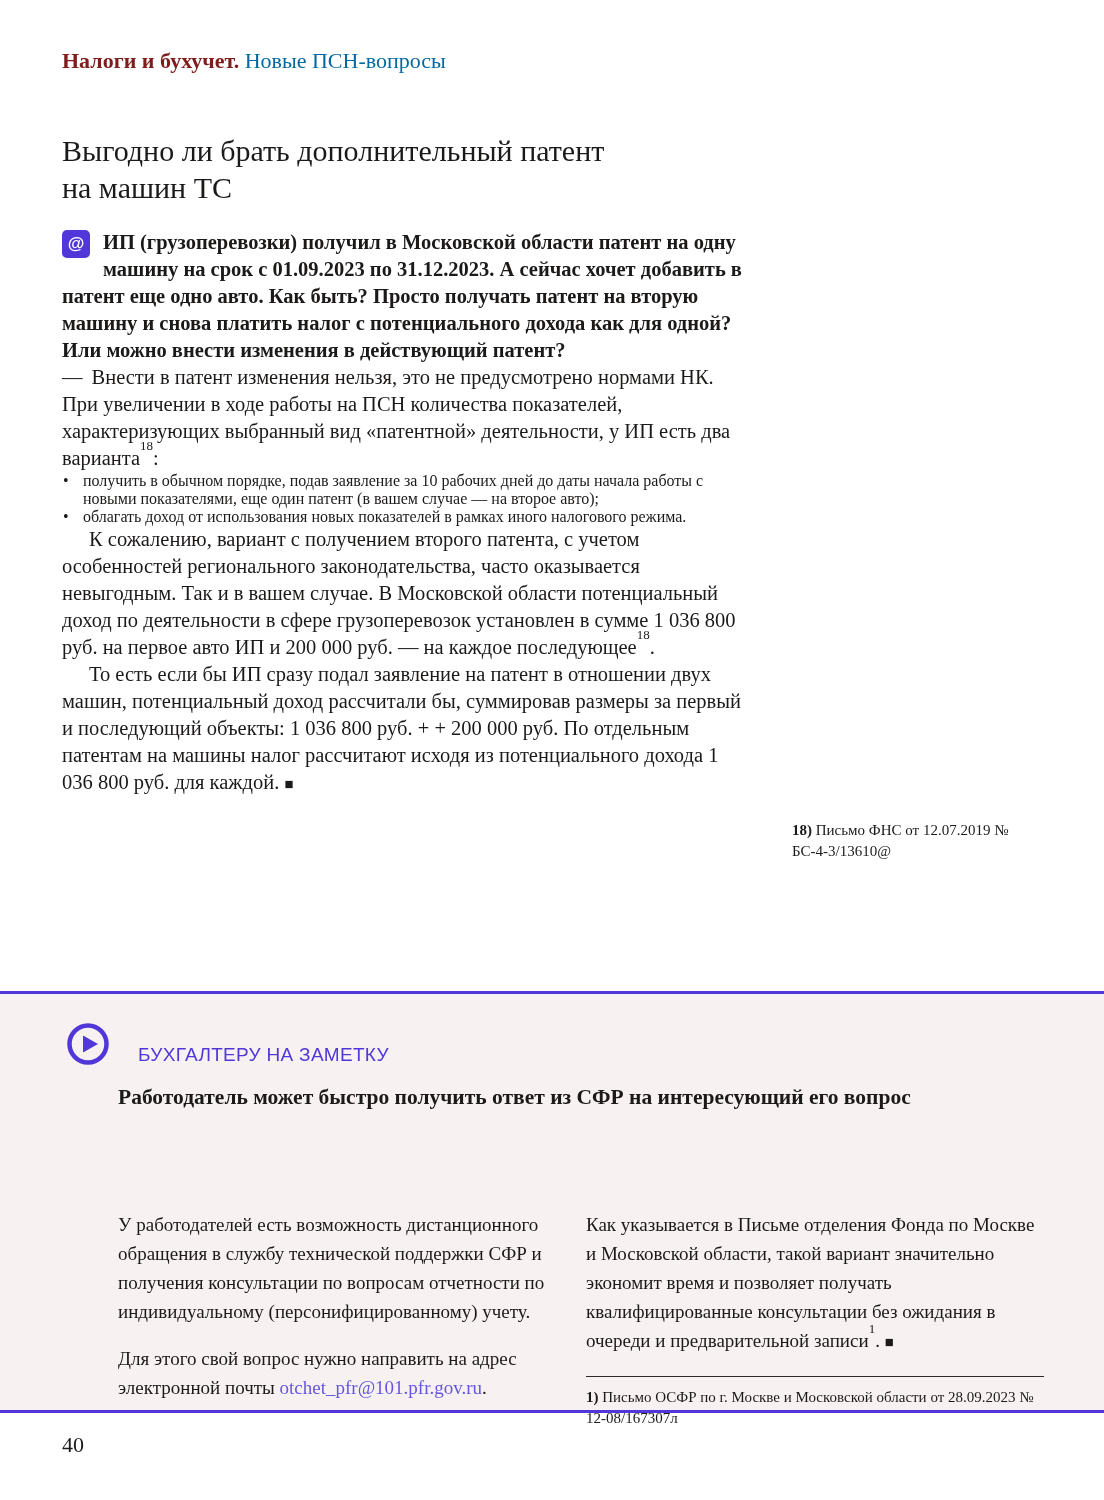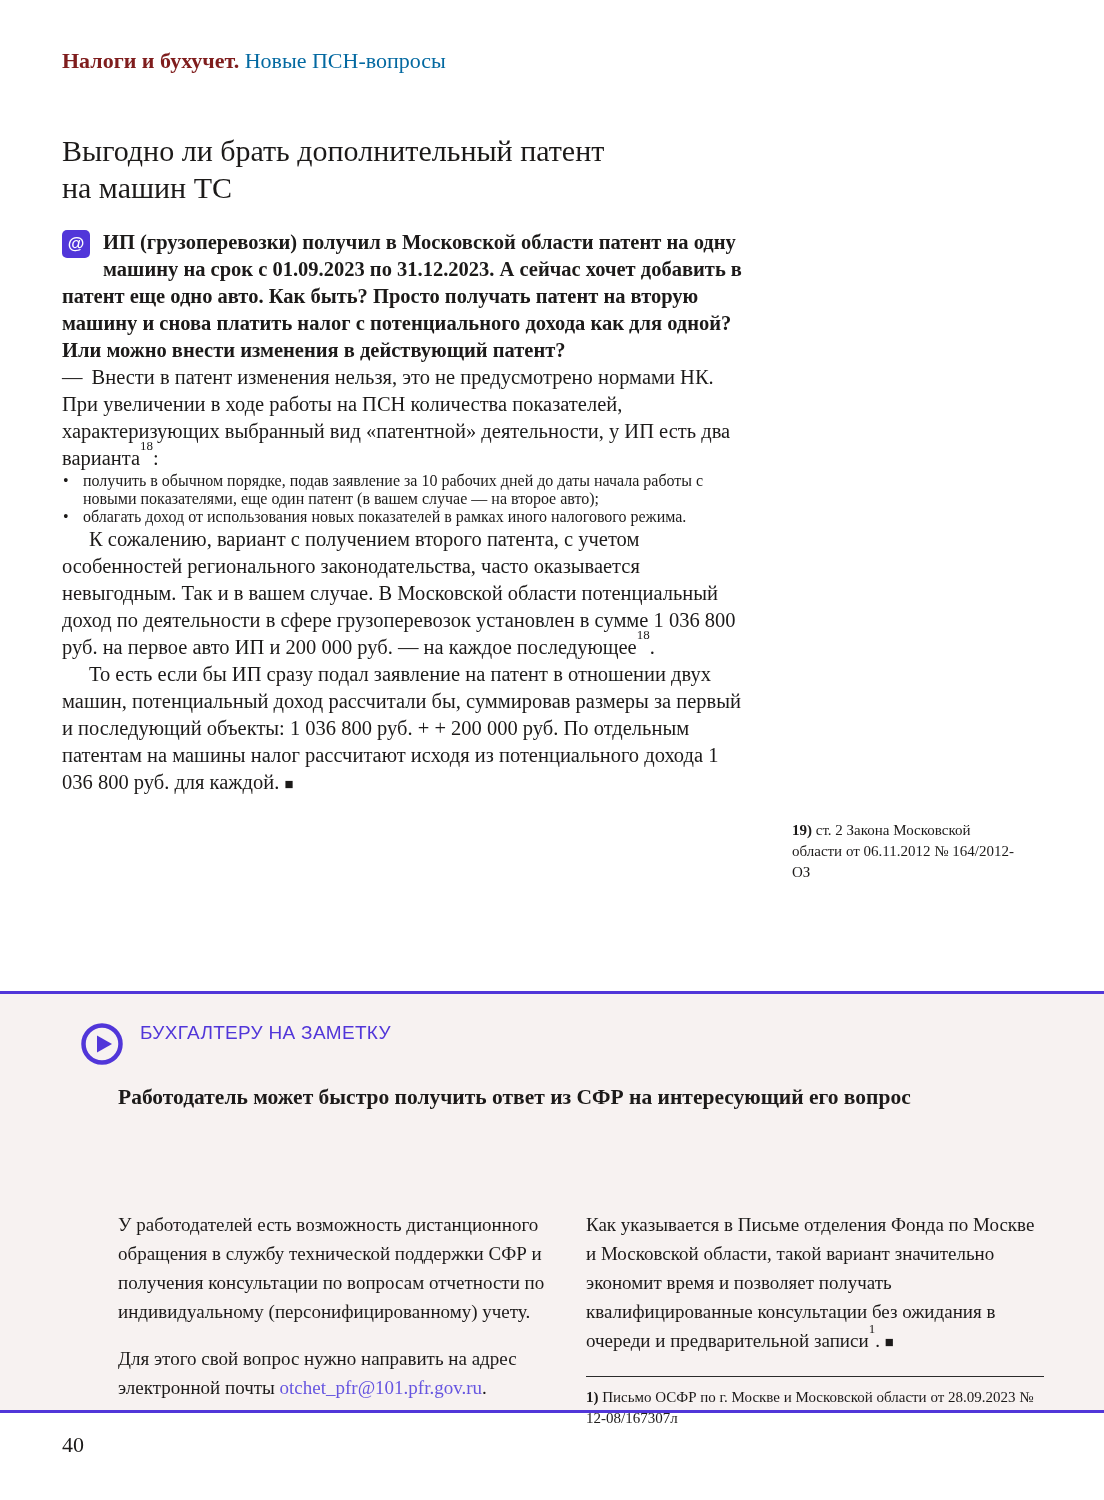--- a/index.html
+++ b/index.html
@@ -88,25 +88,25 @@
     left: 0;
     top: 991px;
     width: 1104px;
     height: 422px;
     background: #f7f2f1;
     border-top: 3px solid #5136d9;
     border-bottom: 3px solid #5136d9;
   }
   .note-head {
     position: absolute;
-    left: 80px;
+    left: 66px;
     top: 28px;
     display: flex;
-    align-items: flex-start;
-    gap: 16px;
+    align-items: flex-end;
+    gap: 28px;
   }
   .play-icon { width: 44px; height: 44px; display: block; }
   .note-label {
     font-family: "Liberation Sans", sans-serif;
     font-size: 19px;
     letter-spacing: 0.3px;
     color: #5136d9;
   }
   .note-heading {
     position: absolute;
@@ -193,22 +193,22 @@
       <span>К сожалению, вариант с получением второго патента, с учетом особенностей регионального законодательства, часто оказывается невыгодным. Так и в вашем случае. В Московской области потенциальный доход по деятельности в сфере грузоперевозок установлен в сумме 1 036 800 руб. на первое авто ИП и 200 000 руб. — на каждое последующее</span><sup class="fn-ref">18</sup><span>.</span>
     </p>
 
     <p class="body-p indent">
       <span>То есть если бы ИП сразу подал заявление на патент в отношении двух машин, потенциальный доход рассчитали бы, суммировав размеры за первый и последующий объекты: 1 036 800 руб. + + 200 000 руб. По отдельным патентам на машины налог рассчитают исходя из потенциального дохода 1 036 800 руб. для каждой. </span><span class="endmark">■</span>
     </p>
   </article>
 
   <aside class="margin-notes">
     <p class="fnote">
-      <b>19)</b>
-      <span>ст. 2 Закона Московской области от 06.11.2012 № 164/2012-ОЗ</span>
+      <b>18)</b>
+      <span>Письмо ФНС от 12.07.2019 № БС-4-3/13610@</span>
     </p>
   </aside>
 
   <section class="note-box">
     <div class="note-head">
       <svg class="play-icon" viewBox="0 0 44 44" aria-hidden="true">
         <circle cx="22" cy="22" r="18.5" fill="none" stroke="#5136d9" stroke-width="4.5"></circle>
         <polygon points="17,13.5 32,22 17,30.5" fill="#5136d9"></polygon>
       </svg>
       <span class="note-label">БУХГАЛТЕРУ НА ЗАМЕТКУ</span>

